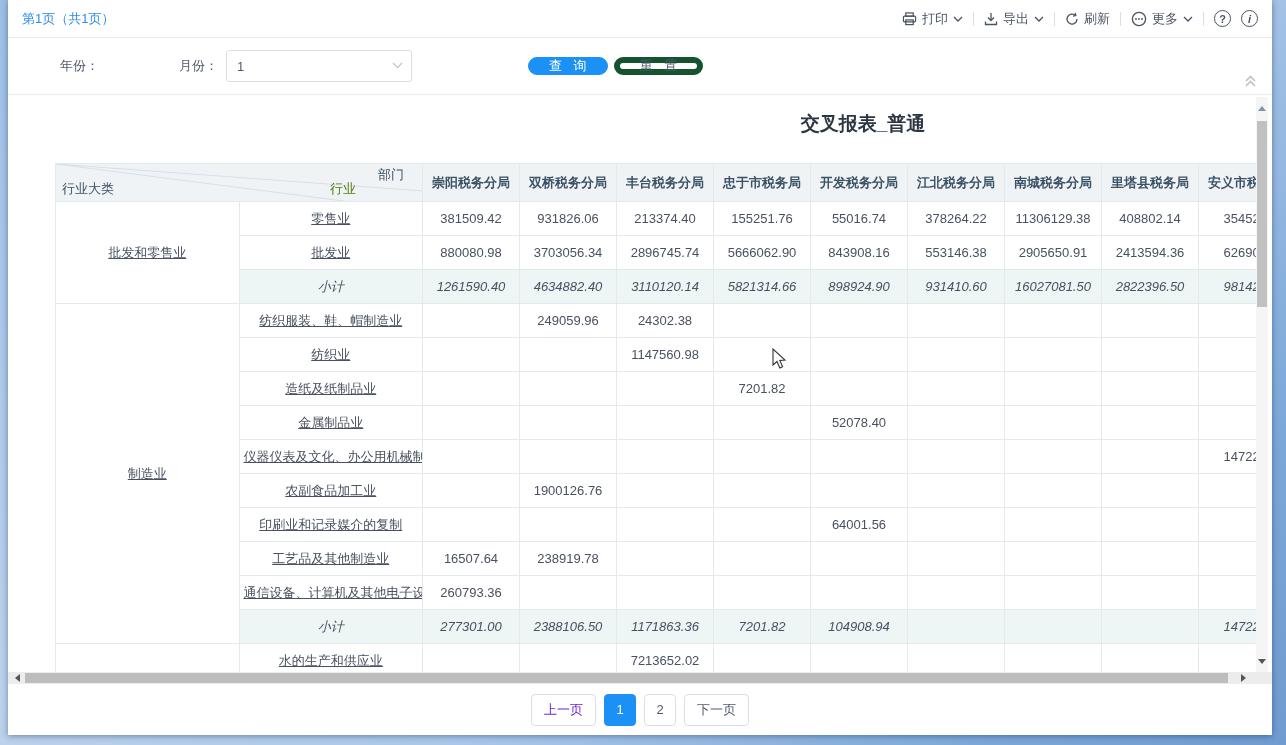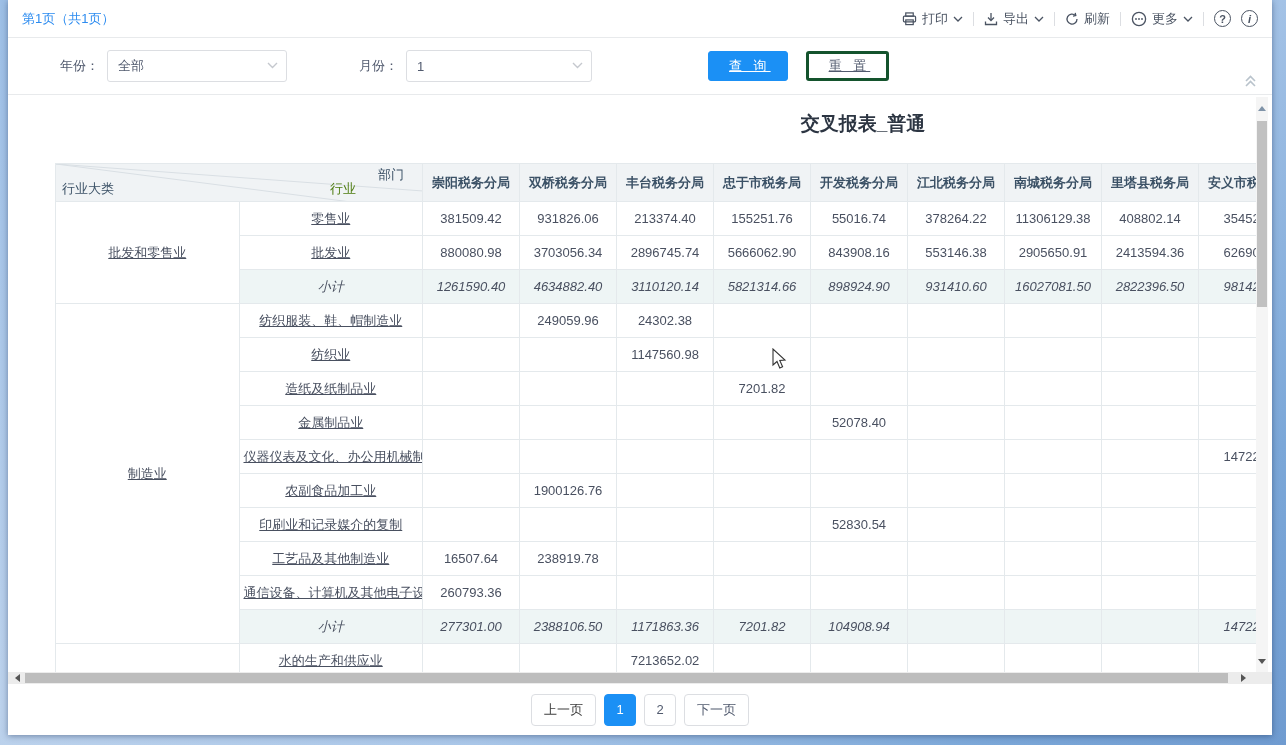--- a/index.html
+++ b/index.html
@@ -40,26 +40,26 @@
   }
   .filter-label { margin-right: 8px; }
   .select-box {
     width: 180px; height: 32px; border: 1px solid #dcdee2; border-radius: 3px;
     display: flex; align-items: center; padding: 0 24px 0 10px;
     color: #515a6e; position: relative; cursor: pointer; background: #fff;
   }
   .select-box .chev { position: absolute; right: 8px; top: 11px; }
   .gap-month { margin-left: 72px; }
   .btn {
-    height: 30px; border-radius: 3px; font-size: 13px; cursor: pointer;
+    height: 18px; border-radius: 10px; font-size: 13px; cursor: pointer;
     display: inline-flex; align-items: center; justify-content: center;
-    letter-spacing: 4px; padding: 0 16px 0 20px; text-decoration: underline;
+    letter-spacing: 4px; padding: 0 16px 0 20px;
   }
   .btn-primary { background: #1b90f5; color: #fff; border: 1px solid #1b90f5; margin-left: 116px; }
-  .btn-plain { background: #fff; color: #515a6e; border: 3px solid #14532d; margin-left: 18px; }
+  .btn-plain { background: #fff; color: #515a6e; border: 6px solid #14532d; margin-left: 6px; }
   .collapse-toggle { position: absolute; right: 14px; bottom: 2px; cursor: pointer; }
   
   .report-area { flex: 1 1 auto; position: relative; overflow: hidden; background: #fff; }
   .report-inner { position: absolute; left: 47px; top: 0; width: 1616px; }
   .report-title { text-align: center; font-size: 19px; font-weight: bold; color: #2c3542; margin-top: 16px; }
   table.report-table { border-collapse: collapse; table-layout: fixed; margin-top: 26px; width: 1240px; }
   .report-table th, .report-table td {
     border: 1px solid #e4e9ec; font-size: 13px; color: #495060;
     text-align: center; vertical-align: middle; height: 34px; padding: 0 4px;
     overflow: hidden; white-space: nowrap; background: #fff;
@@ -101,21 +101,21 @@
     flex: 0 0 51px; display: flex; align-items: center; justify-content: center;
     gap: 8px; background: #fff;
   }
   .page-btn {
     min-width: 32px; height: 32px; padding: 0 12px; border: 1px solid #dcdee2; border-radius: 4px;
     background: #fff; color: #515a6e; font-size: 13px;
     display: inline-flex; align-items: center; justify-content: center; cursor: pointer;
   }
   .page-btn.num { padding: 0; }
   .page-btn.active { background: #1b90f5; border-color: #1b90f5; color: #fff; }
-  .page-btn.disabled { color: #404040; cursor: not-allowed; }
+  .page-btn.disabled { color: #6d28d9; cursor: not-allowed; }
   .cursor { position: absolute; left: 772px; top: 348px; z-index: 20; pointer-events: none; }
 </style>
 </head>
 <body>
 
 <div class="window">
 
   <div class="topbar">
     <span class="page-indicator">第1页（共1页）</span>
     <div class="topbar-right">
@@ -170,26 +170,20 @@
           </svg>
       </span>
       <span class="tb-divider"></span>
       <span class="circle-icon">?</span>
       <span class="circle-icon" style="font-style:italic;">i</span>
     </div>
   </div>
 
   <div class="filterbar">
     <span class="filter-label">年份：</span>
-    <div class="select-box">
-      <span>全部</span>
-      <svg class="chev" width="11" height="7" viewBox="0 0 11 7">
-          <polyline points="1,1 5.5,5.5 10,1" fill="none" stroke="#c5c8ce" stroke-width="1.4"></polyline>
-        </svg>
-    </div>
     <span class="filter-label gap-month">月份：</span>
     <div class="select-box" style="width:186px;">
       <span>1</span>
       <svg class="chev" width="11" height="7" viewBox="0 0 11 7">
           <polyline points="1,1 5.5,5.5 10,1" fill="none" stroke="#c5c8ce" stroke-width="1.4"></polyline>
         </svg>
     </div>
     <button class="btn btn-primary">查 询</button>
     <button class="btn btn-plain">重 置</button>
     <span class="collapse-toggle">
@@ -338,21 +332,21 @@
               <td></td>
               <td></td>
               <td></td>
             </tr>
             <tr>
               <td class="label-cell" style="width: 200px;">印刷业和记录媒介的复制</td>
               <td></td>
               <td></td>
               <td></td>
               <td></td>
-              <td>52830.54</td>
+              <td>64001.56</td>
               <td></td>
               <td></td>
               <td></td>
               <td></td>
             </tr>
             <tr>
               <td class="label-cell" style="width: 200px;">工艺品及其他制造业</td>
               <td>16507.64</td>
               <td>238919.78</td>
               <td></td>

